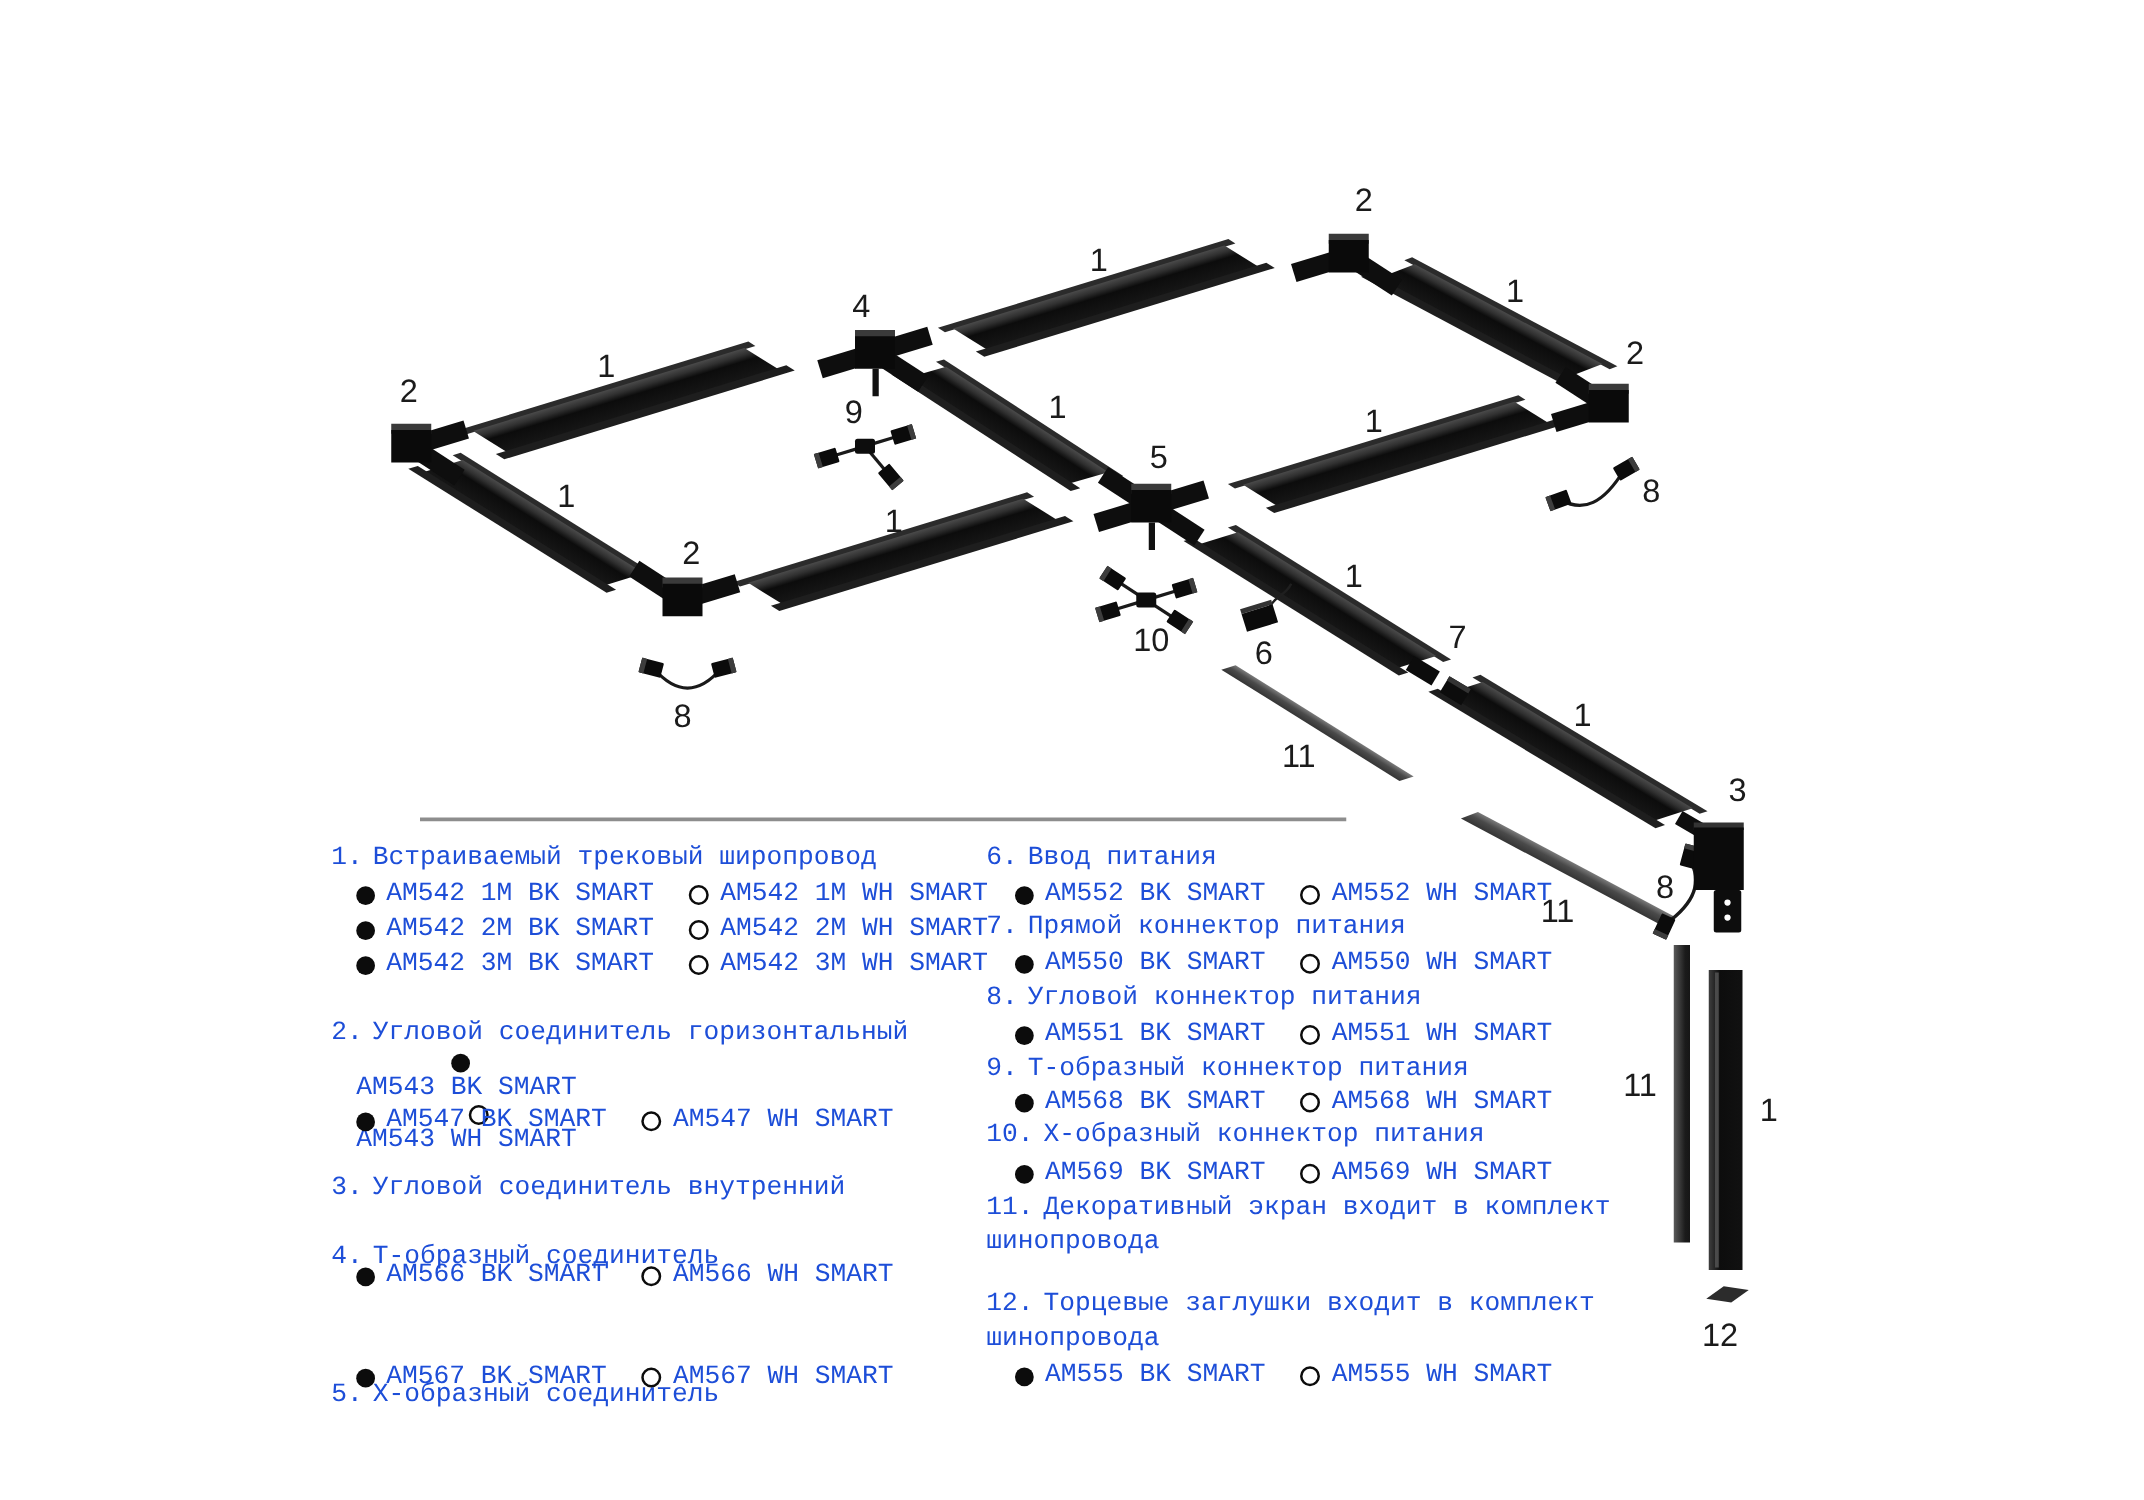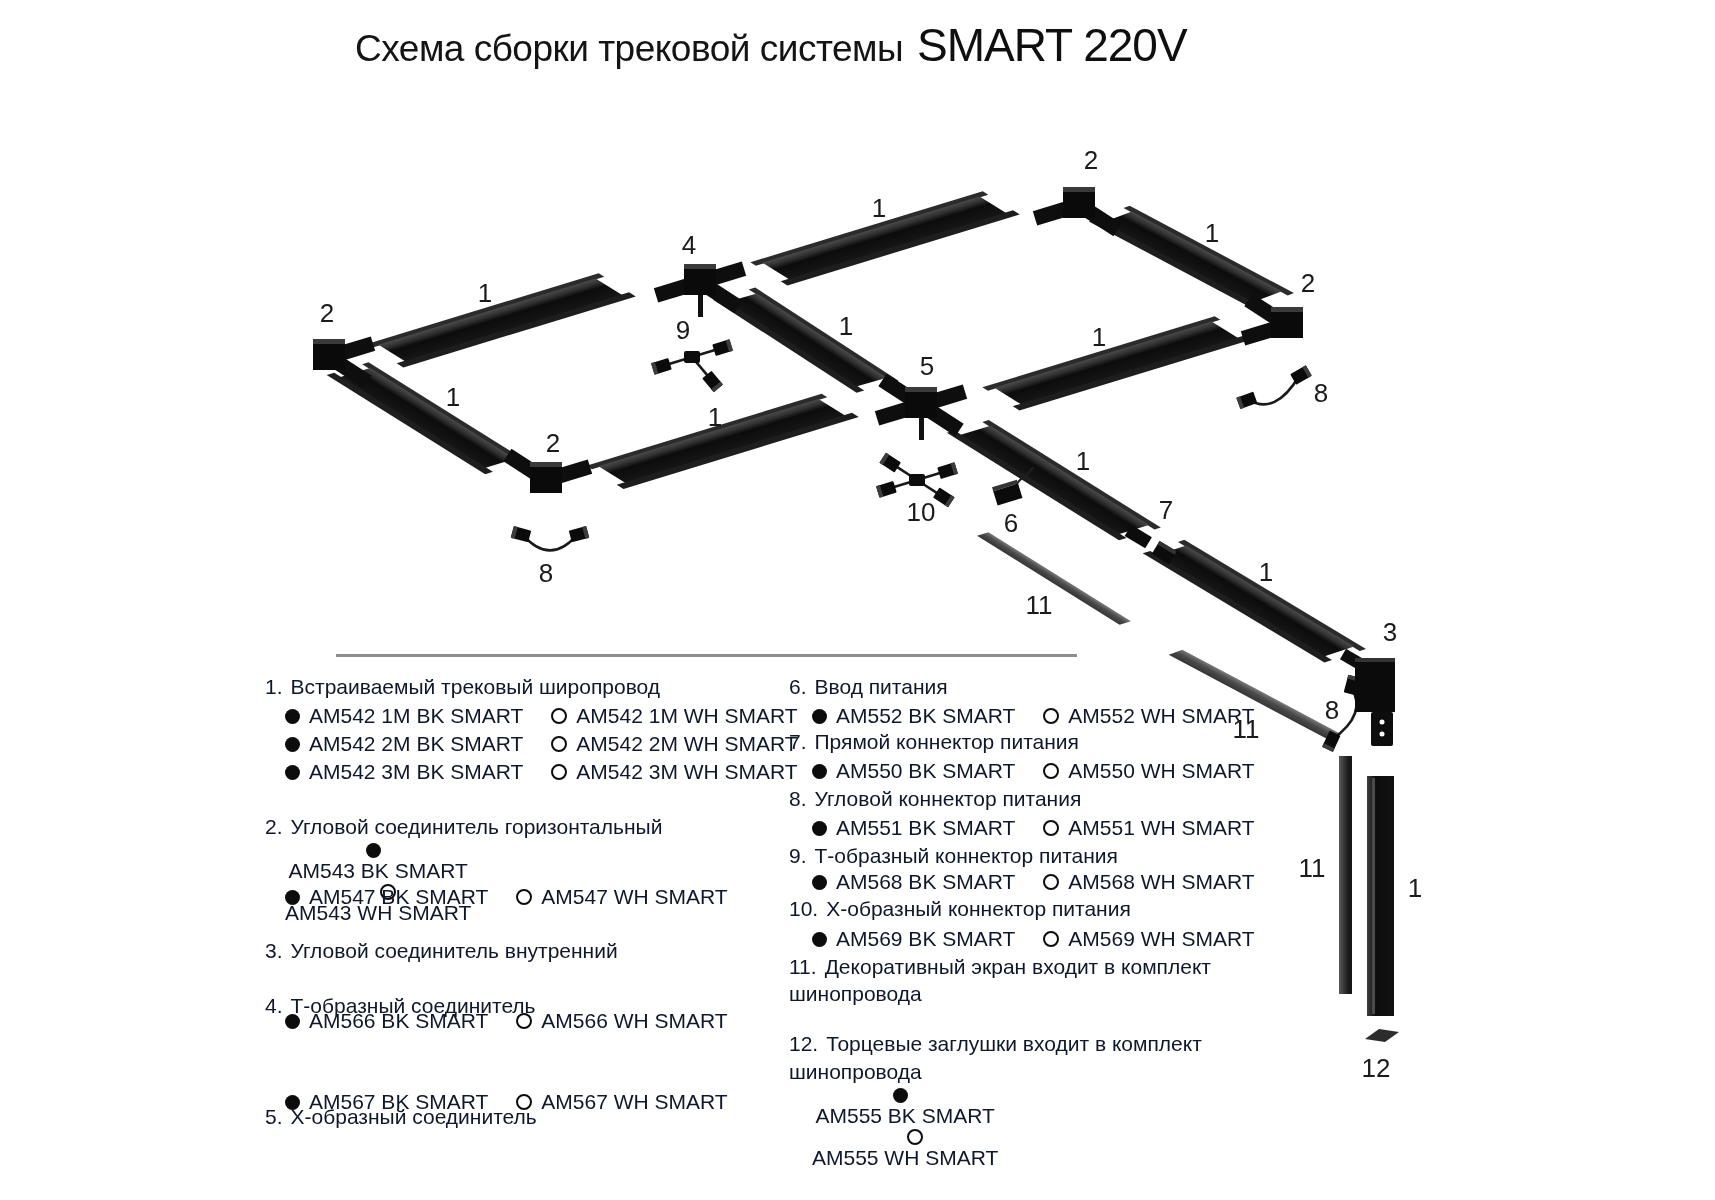--- a/index.html
+++ b/index.html
@@ -16,34 +16,30 @@
   .trk .face{position:absolute;inset:0;background:linear-gradient(180deg,#4a4a4a 0,#303030 5px,#0c0c0c 10px,#161616 100%);}
   .trk .fl-top{position:absolute;left:-8px;right:-8px;top:-4px;height:5px;background:#2b2b2b;}
   .trk .fl-bot{position:absolute;left:-8px;right:-8px;bottom:-5px;height:6px;background:#1e1e1e;}
   .scr{position:absolute;background:linear-gradient(180deg,#7a7a7a 0,#4a4a4a 45%,#353535 100%);z-index:1;}
   .vt{position:absolute;background:linear-gradient(90deg,#3f3f3f 0,#0d0d0d 9px,#111 100%);z-index:2;}
   .vt .chan{position:absolute;top:2px;bottom:2px;left:5px;width:3px;background:#4a4a4a;}
   .vs{position:absolute;background:linear-gradient(90deg,#5a5a5a 0,#1b1b1b 70%,#161616 100%);z-index:1;}
   .conn{position:absolute;z-index:3;}
   
   .divider{position:absolute;left:336px;top:654px;width:741px;height:3px;background:#8d8d8d;}
-  .line{position:absolute;font-size:21px;line-height:26px;white-space:nowrap;color:#0f172a;}
+  .line{position:absolute;font-size:21px;line-height:26px;white-space:nowrap;color:#1d4ed8;font-family:Liberation Mono, monospace;}
   .num{margin-right:8px;}
   .row{display:flex;align-items:center;}
   .dot{width:15px;height:15px;border-radius:50%;background:#0c0c0c;margin-right:9px;flex:none;}
   .ring{width:12px;height:12px;border:2.5px solid #0c0c0c;border-radius:50%;background:#fff;margin-left:28px;margin-right:9px;flex:none;}
 </style>
 </head>
 <body>
 
 <div class="page">
-  <div class="title">
-    <span class="t-pre">Схема сборки трековой системы</span>
-    <span class="t-brand">SMART 220V</span>
-  </div>
 
   <div id="diagram">
       <div class="trk" style="left: 386.5px; top: 308px; width: 227px; transform: rotate(-17deg) skewX(41deg);">
         <div class="fl-top"></div>
         <div class="face"></div>
         <div class="fl-bot"></div>
       </div>
       <div class="trk" style="left: 770.5px; top: 226px; width: 227px; transform: rotate(-17deg) skewX(41deg);">
         <div class="fl-top"></div>
         <div class="face"></div>
@@ -344,20 +340,20 @@
       <div class="line row" style="left: 812px; top: 926px;">
         <span class="dot"></span>
         <span>AM569 BK SMART</span>
         <span class="ring"></span>
         <span>AM569 WH SMART</span>
       </div>
       <div class="line" style="left: 789px; top: 954px;"><span class="num">11.</span><span>Декоративный экран входит в комплект</span></div>
       <div class="line" style="left: 789px; top: 981px;">шинопровода</div>
       <div class="line" style="left: 789px; top: 1031px;"><span class="num">12.</span><span>Торцевые заглушки  входит в комплект</span></div>
       <div class="line" style="left: 789px; top: 1059px;">шинопровода</div>
-      <div class="line row" style="left: 812px; top: 1088px; flex-direction: column;">
+      <div class="line row" style="left: 812px; top: 1088px;">
         <span class="dot"></span>
         <span>AM555 BK SMART</span>
         <span class="ring"></span>
         <span>AM555 WH SMART</span>
       </div>
     </div>
 </div>
 
 </body></html>

